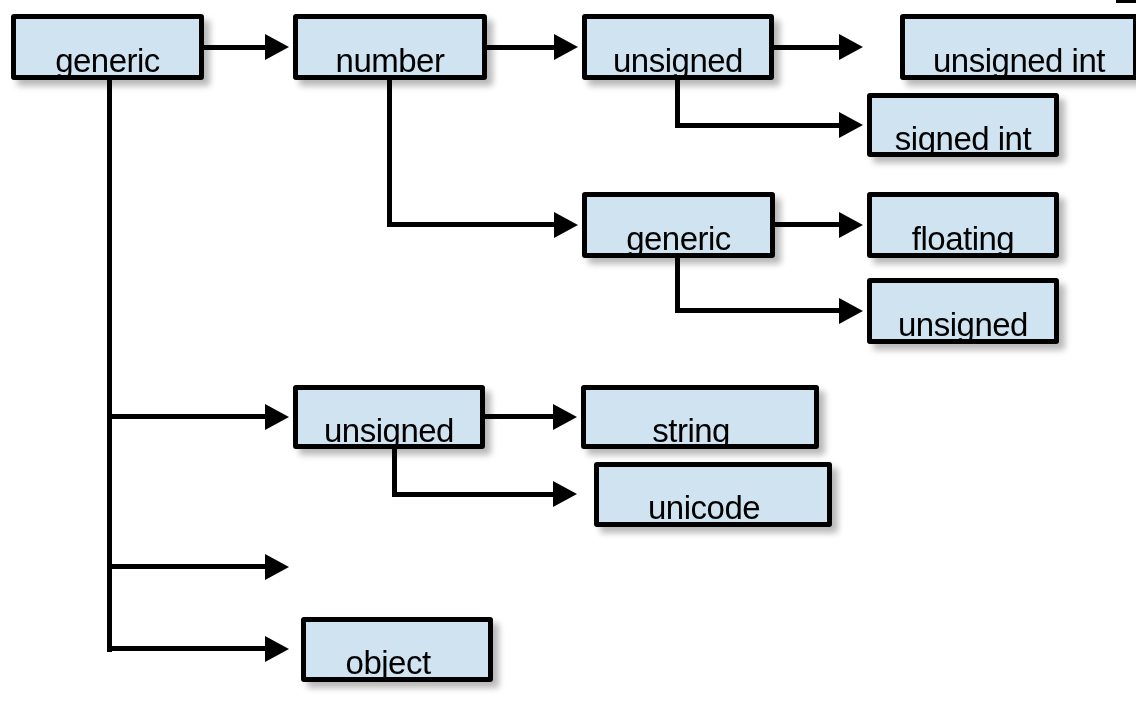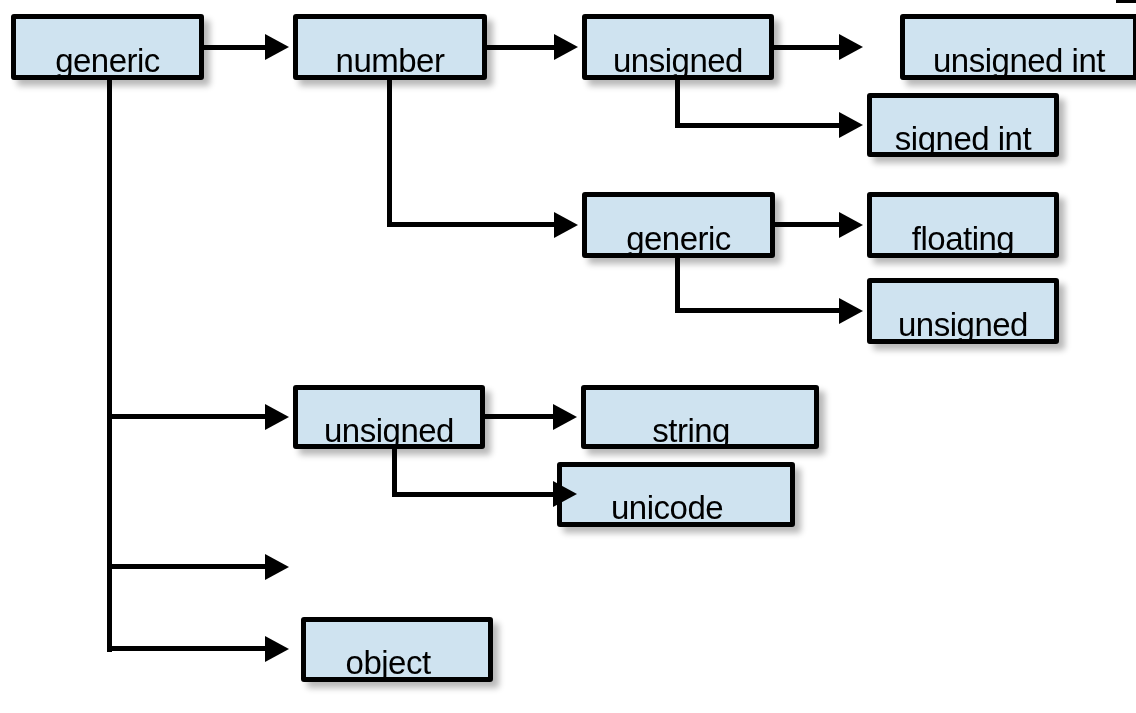--- a/index.html
+++ b/index.html
@@ -83,21 +83,21 @@
     </div>
   <div class="node" style="left:867px; top:278px; width:192px; height:66px">
       <span class="node-label">unsigned</span>
     </div>
   <div class="node" style="left:293px; top:385px; width:192px; height:64px">
       <span class="node-label">unsigned</span>
     </div>
   <div class="node" style="left:581px; top:385px; width:238px; height:64px">
       <span class="node-label">string_</span>
     </div>
-  <div class="node" style="left:557px; top:462px; width:238px; height:65px">
+  <div class="node" style="left:594px; top:462px; width:238px; height:65px">
       <span class="node-label">unicode_</span>
     </div>
   <div class="node" style="left:301px; top:617px; width:192px; height:65px">
       <span class="node-label">object_</span>
     </div>
 
   <div class="h-line" style="left:204px; top:45px;  width:61px"></div>
   <div class="arrow-head" style="left:265px; top:34px"></div>
 
   <div class="h-line" style="left:487px; top:45px;  width:67px"></div>

